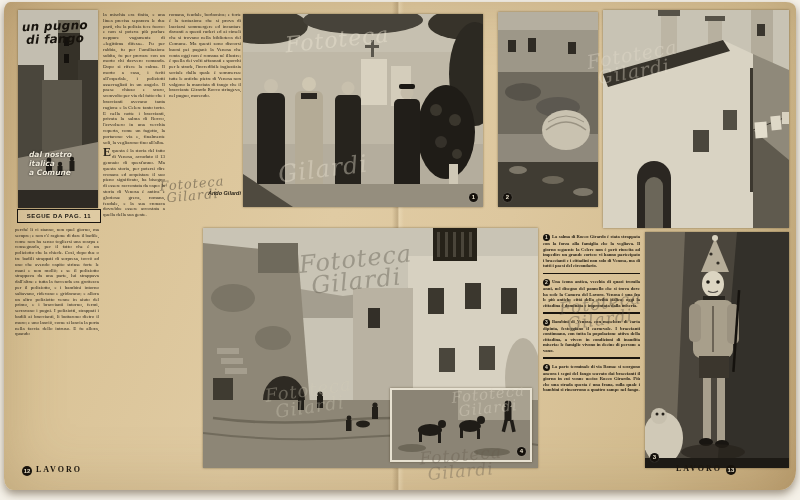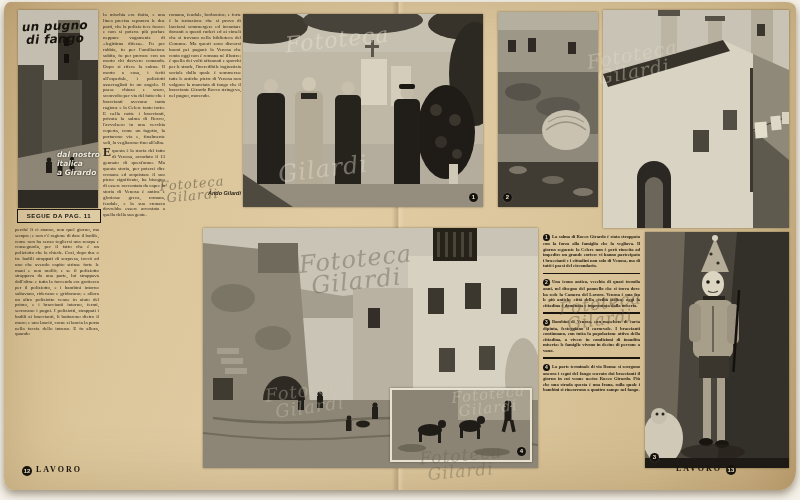--- a/index.html
+++ b/index.html
@@ -10,21 +10,21 @@
     border-radius:6px 10px 16px 9px/9px 7px 20px 12px;
     box-shadow:0 4px 9px rgba(70,52,28,.5), inset 0 0 60px rgba(122,92,48,.28);}
   .gutter{position:absolute;left:392px;top:2px;width:12px;height:488px;
     background:linear-gradient(90deg,rgba(90,65,30,0) 0%,rgba(90,65,30,.22) 45%,rgba(255,245,220,.25) 60%,rgba(90,65,30,0) 100%);}
   .photo{position:absolute;overflow:hidden;box-shadow:0 0 2px rgba(60,45,20,.55);}
   .photo svg{display:block;}
   .bodycol{position:absolute;color:#2b251c;font-size:5px;line-height:5.8px;text-align:justify;overflow:hidden;word-spacing:-.2px;}
   .bodycol p{margin:0 0 3px 0;}
   p.drop::first-letter{float:left;font-size:12px;line-height:9px;font-weight:bold;padding-right:1px;}
   .title-ov{position:absolute;left:22px;top:20px;color:#17130d;font:bold italic 12px/13px "DejaVu Sans",sans-serif;transform:rotate(-2deg);letter-spacing:.3px;}
-  .byline-ov{position:absolute;left:29px;top:150px;color:#efe9da;font:bold italic 7.5px/9px "DejaVu Sans",sans-serif;text-shadow:0 0 2px rgba(0,0,0,.8);margin-left:28px;}
+  .byline-ov{position:absolute;left:29px;top:150px;color:#efe9da;font:bold italic 7.5px/9px "DejaVu Sans",sans-serif;text-shadow:0 0 2px rgba(0,0,0,.8);}
   .segue{position:absolute;left:17px;top:209px;width:82px;height:12px;border:1.3px solid #191510;
     font:bold 6px/12px "Liberation Sans",sans-serif;text-align:center;color:#191510;letter-spacing:.6px;background:rgba(255,250,235,.15);}
   .author{position:absolute;left:167px;top:190px;width:74px;text-align:right;font:bold italic 5.5px "Liberation Sans",sans-serif;color:#241f16;}
   .capcol{position:absolute;left:543px;top:234px;width:97px;height:238px;overflow:hidden;color:#241e14;}
   .cap{font:bold 4.6px/5.5px "Liberation Serif",serif;text-align:justify;margin-bottom:4px;}
   .capnum{display:inline-block;width:7px;height:7px;border-radius:50%;background:#16120c;color:#e8e0cc;
     font:bold 5px/7px "Liberation Sans",sans-serif;text-align:center;margin-right:2px;vertical-align:-1px;}
   .caprule{height:1.5px;background:#1a150e;margin:4px 0 5px 0;}
   .badge{position:absolute;width:9px;height:9px;border-radius:50%;background:#14100b;color:#eae2ce;
     font:bold 6px/9px "Liberation Sans",sans-serif;text-align:center;box-shadow:0 0 1px rgba(255,255,255,.4);}
@@ -60,21 +60,21 @@
       <rect x="0" y="180" width="80" height="18" fill="#2e2a24"></rect>
     </svg>
   </div>
   <div class="title-ov">
     <div>un pugno</div>
     <div style="margin-left:4px;">di fango</div>
   </div>
   <div class="byline-ov">
     <div>dal nostro</div>
     <div>italica</div>
-    <div>a Girardo</div>
+    <div>a Comune</div>
   </div>
   <div class="segue">SEGUE DA PAG. 11</div>
 
   <div class="bodycol" style="left:15px;top:227px;width:84px;height:234px;">
     <p>perché li ci stanno, non quel giorno, ma sempre; e non c'è ragione di dare il badile, come non ha senso togliersi una scarpa e consegnarla, per il fatto che è un poliziotto che la chiede. Così, dopo due o tre badili strappati di sorpresa, toccò ad uno che avendo capito strinse forte le mani e non mollò; e se il poliziotto strappava da una parte, lui strappava dall'altra: e tutta la faccenda era grottesca per il poliziotto, e i bambini intorno saltavano, ridevano e gridavano; e allora un altro poliziotto venne in aiuto del primo, e i braccianti intorno, fermi, serravano i pugni. I poliziotti, strappati i badili ai braccianti, li buttarono dietro il muro; e uno lanciò, come si lancia la porta nella faccia dello intruso. E fu allora, quando</p>
   </div>
   <div class="bodycol" style="left:103px;top:12px;width:62px;height:452px;">
     <p>la mischia era finita, e una linea precisa separava le due parti, che la polizia fece fuoco: e non si poteva più parlare neppure vagamente di «legittima difesa». Fu per rabbia, fu per l'umiliazione subìta, fu per provare con un morto chi davvero comanda. Dopo si rifece la calma. Il morto a casa, i feriti all'ospedale, i poliziotti asserragliati in un angolo. Il paese chiuso e scuro, sconvolto per via del fatto che i braccianti avevano tanta ragione e la Celere tanto torto. E nella notte i braccianti, privata la salma di Rocco, l'avvolsero in una vecchia coperta, come un fagotto, la portarono via e, finalmente soli, la vegliarono fino all'alba.</p>
     <p class="drop">E questa è la storia del fatto di Venosa, accaduto il 13 gennaio di quest'anno. Ma questa storia, per potersi dire cronaca ed acquistare il suo pieno significato, ha bisogno di essere raccontata da capo: la storia di Venosa è antica e gloriosa: greca, romana, feudale, e la sua cronaca dovrebbe essere accostata a quella della sua gente.</p>
   </div>

